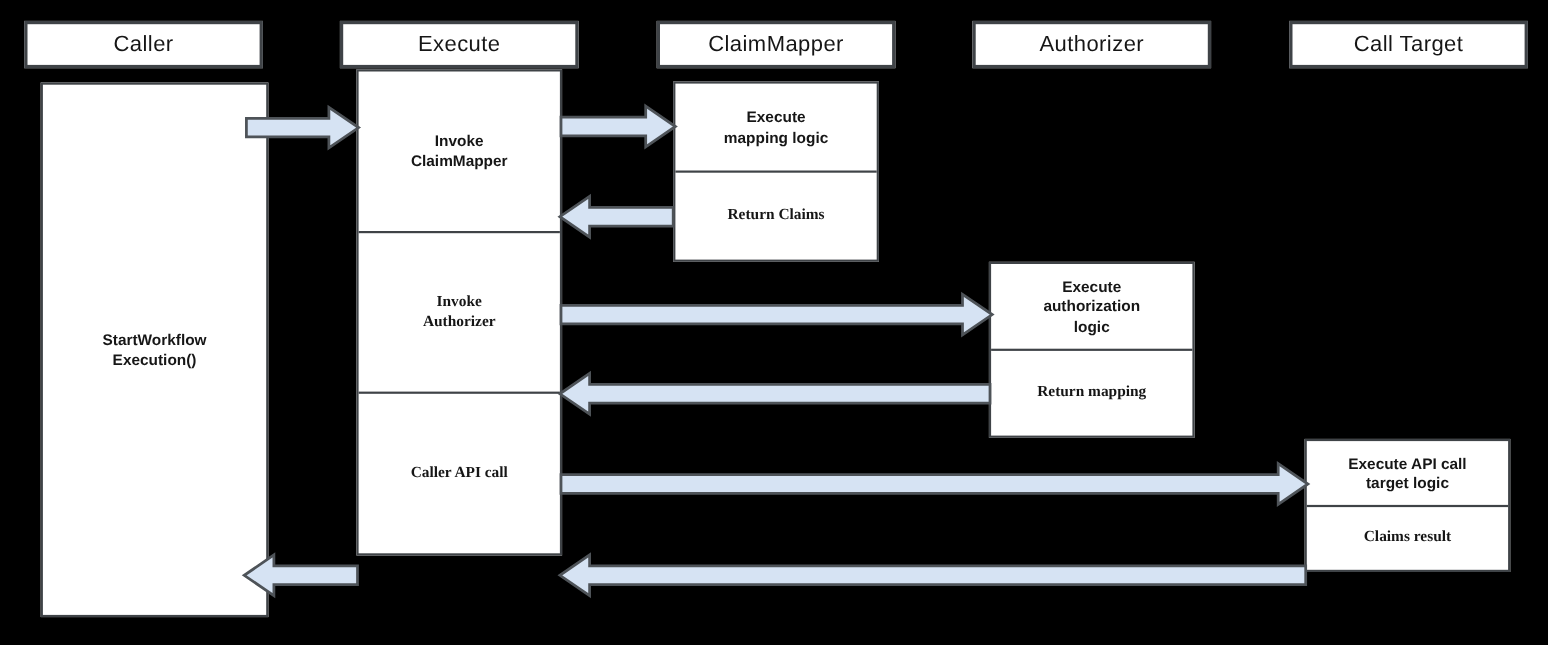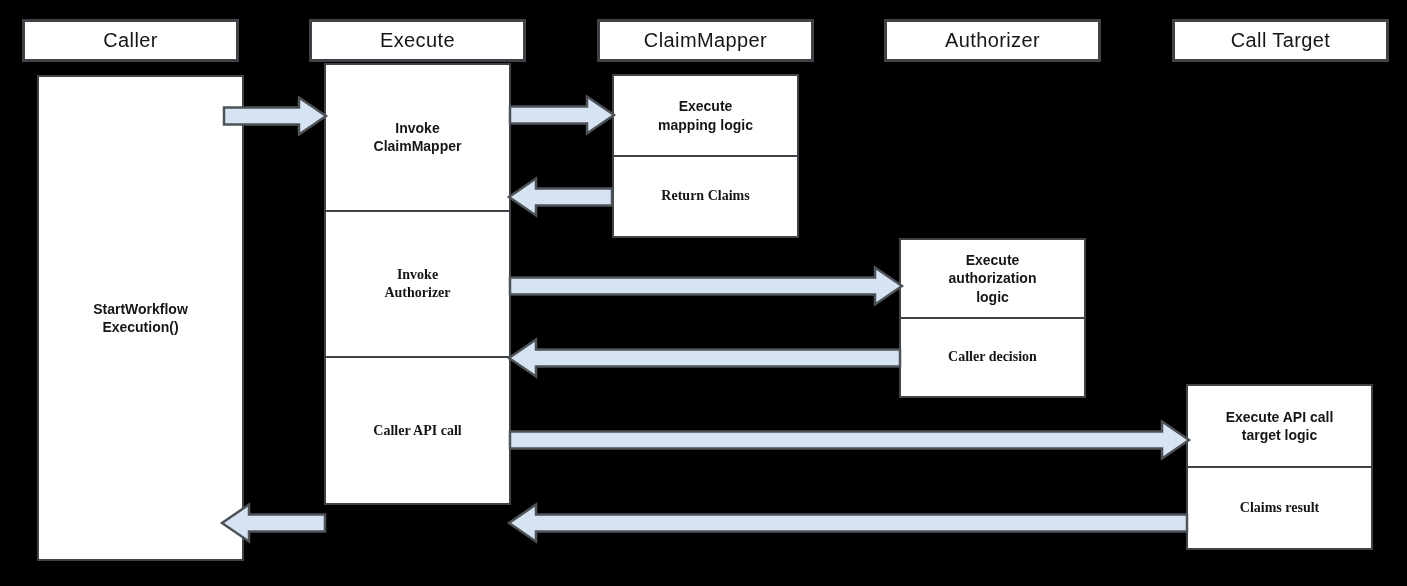--- a/index.html
+++ b/index.html
@@ -108,25 +108,25 @@
     </div>
   </div>
 
   <div class="abox" style="left:899px;top:238px;width:187px;height:160px">
     <div class="sect">
       <span class="lbl">Execute
 authorization
 logic</span>
     </div>
     <div class="sect">
-      <span class="lbl">Caller decision</span>
+      <span class="lbl">Return mapping</span>
     </div>
   </div>
 
-  <div class="abox" style="left:1186px;top:384px;width:187px;height:166px">
+  <div class="abox" style="left:1186px;top:399px;width:187px;height:121px">
     <div class="sect">
       <span class="lbl">Execute API call
 target logic</span>
     </div>
     <div class="sect">
       <span class="lbl">Claims result</span>
     </div>
   </div>
 
   <svg class="arrows-layer" width="1407" height="586" viewBox="0 0 1407 586">

